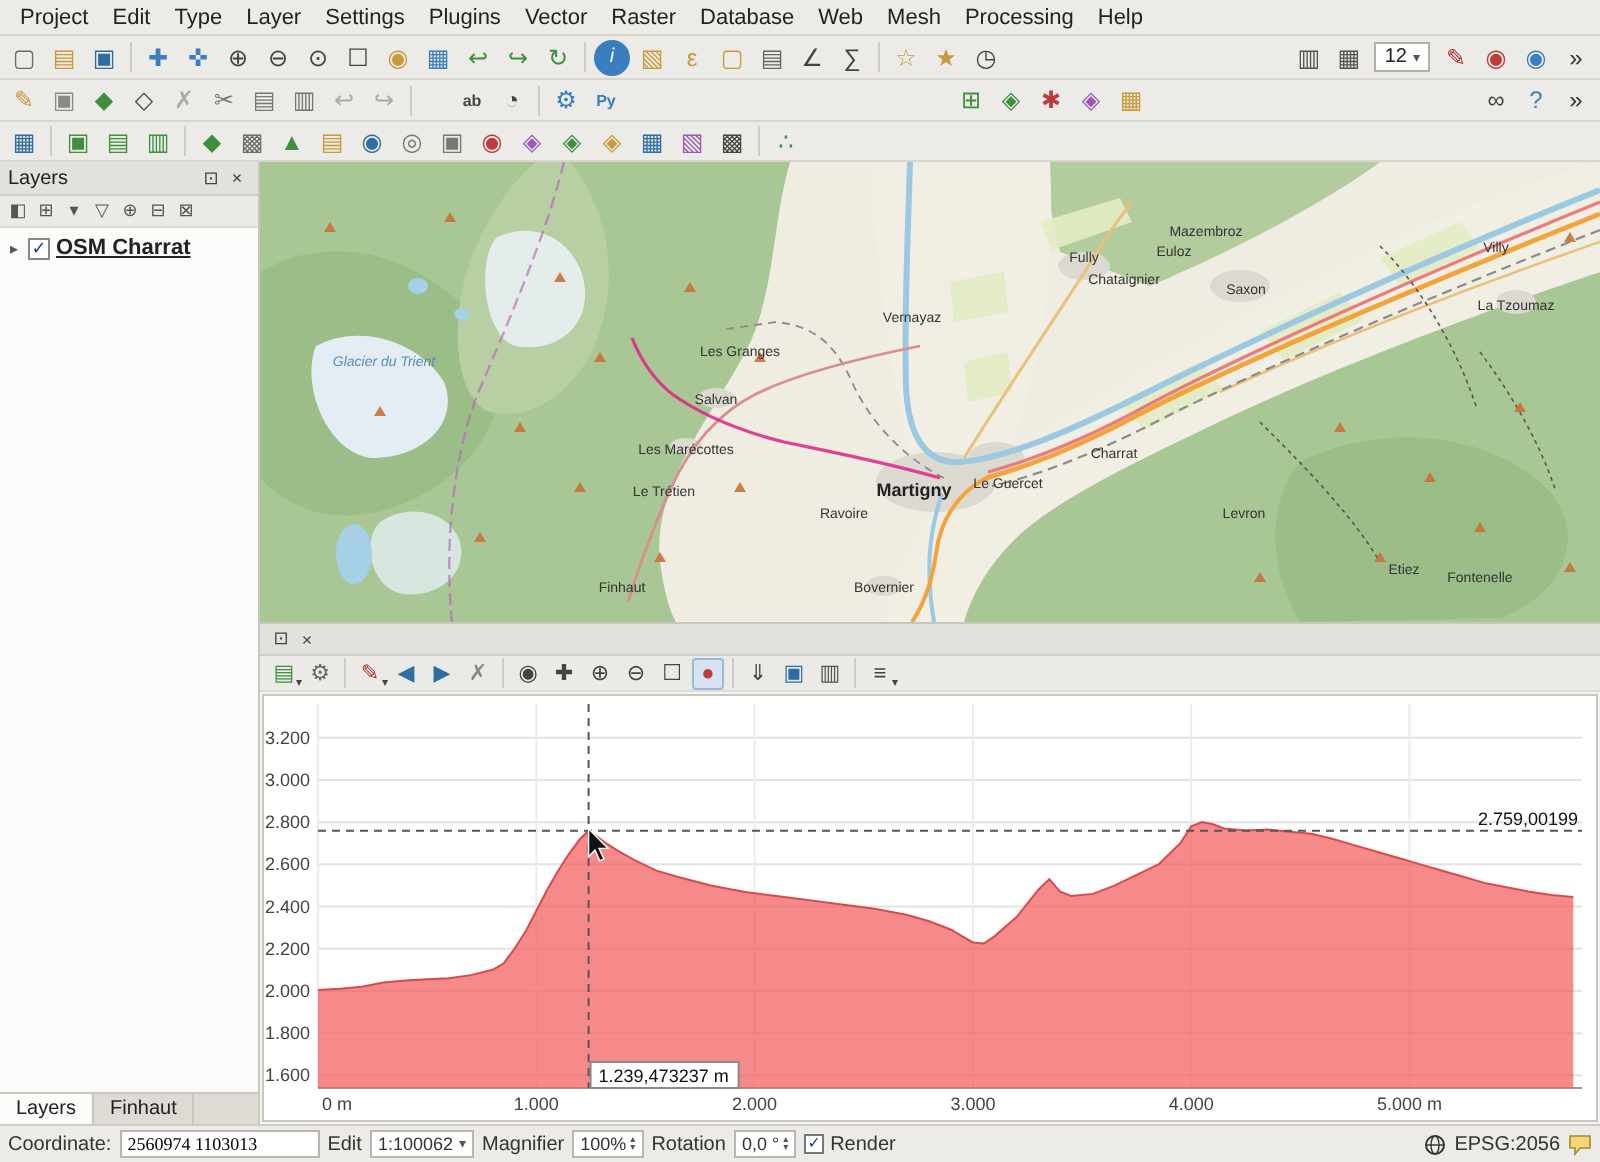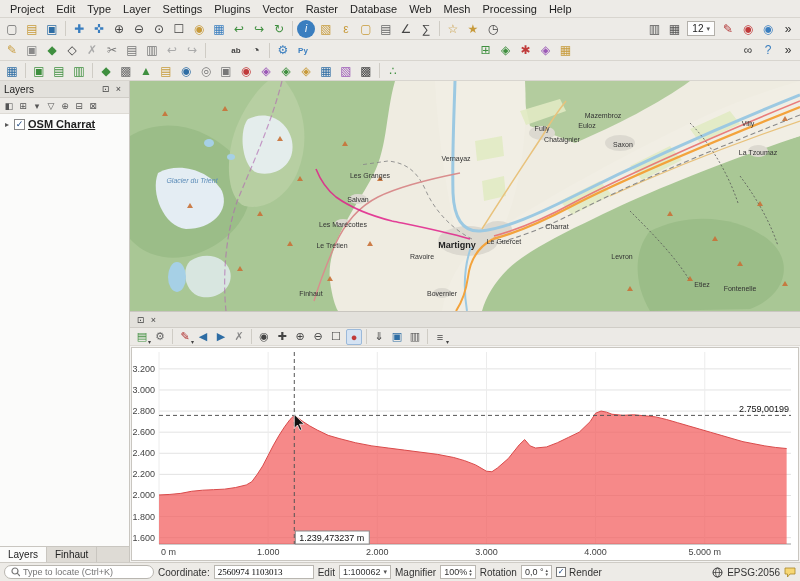--- a/index.html
+++ b/index.html
@@ -385,27 +385,20 @@
               <text x="168.29310635302244" y="194" class="cursor-label">1.239,473237 m</text>
               <polygon points="163.29310635302244,67.40198786813184 163.29310635302244,81.40198786813184 166.49310635302243,78.00198786813183 168.89310635302243,83.40198786813184 170.89310635302243,82.40198786813184 168.49310635302243,77.20198786813184 173.09310635302245,77.20198786813184" fill="#111" stroke="#fff" stroke-width="0.7"></polygon>
             </svg>
         </div>
       </div>
 
     </div>
   </div>
 
   <div class="statusbar">
-    <div class="locate">
-      <svg width="10" height="10">
-        <circle cx="4" cy="4" r="3" fill="none" stroke="#777" stroke-width="1.2"></circle>
-        <line x1="6.2" y1="6.2" x2="9" y2="9" stroke="#777" stroke-width="1.2"></line>
-      </svg>
-      <input placeholder="Type to locate (Ctrl+K)" style="">
-    </div>
     <span class="sb-label">Coordinate:</span>
     <div class="sb-box">
       <input class="sb-input" value="2560974 1103013" style="">
     </div>
     <span class="sb-label">Edit</span>
     <div class="sb-box">
       <span>1:100062</span>
       <span class="ddc2">▾</span>
     </div>
     <span class="sb-label">Magnifier</span>

